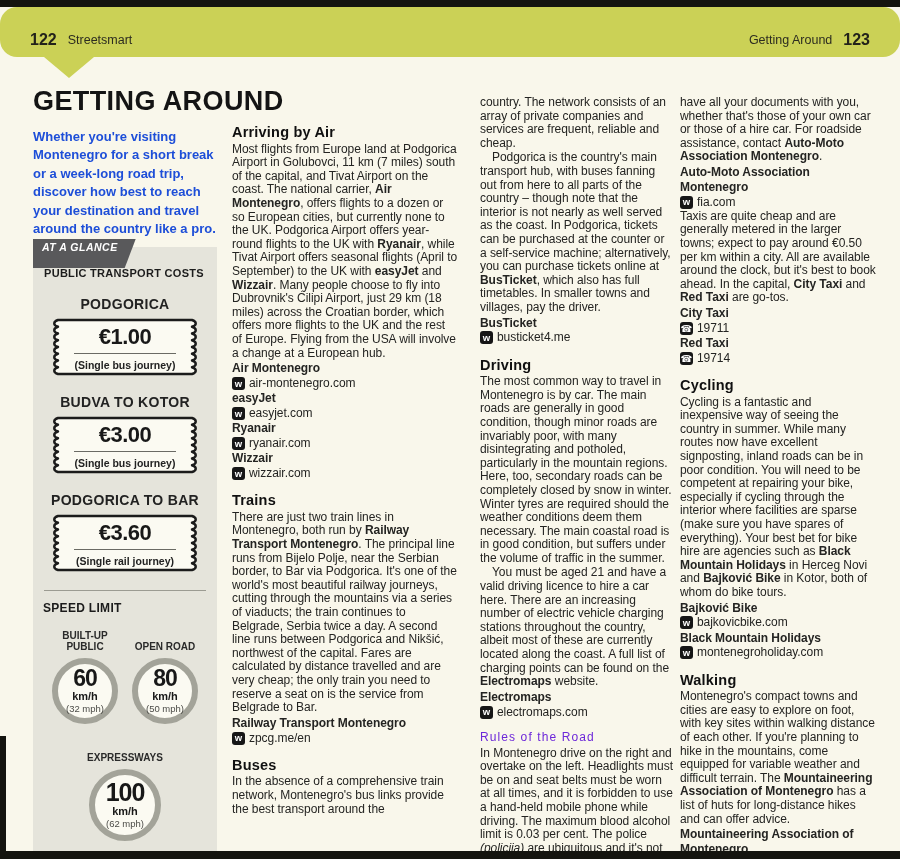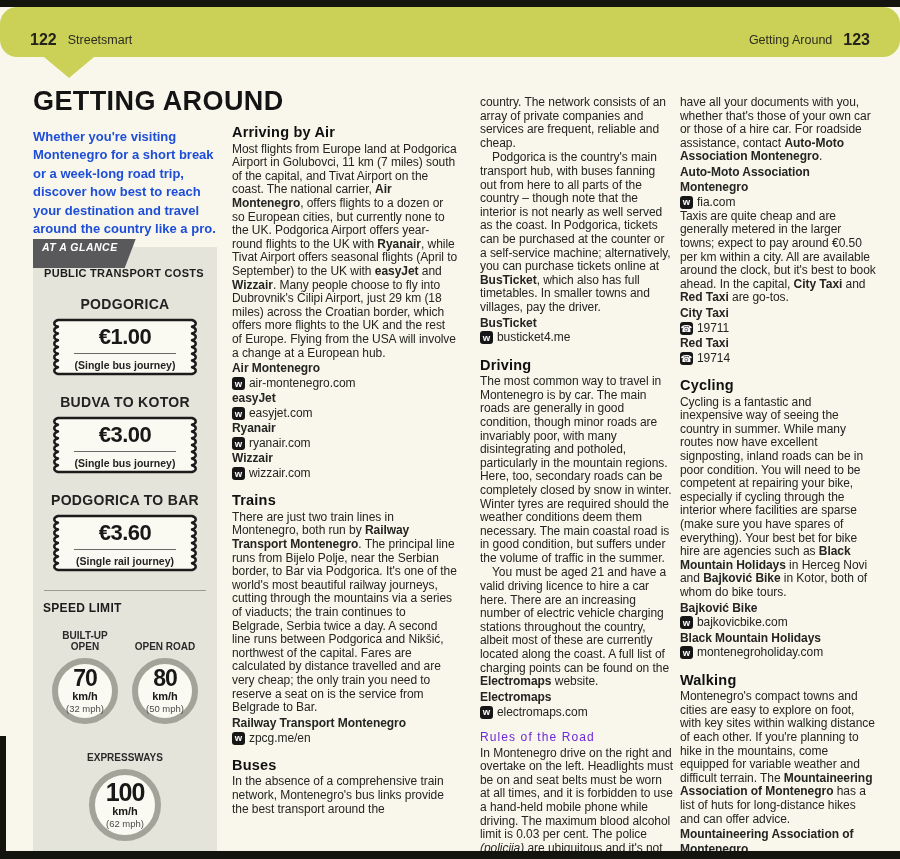--- a/index.html
+++ b/index.html
@@ -136,23 +136,23 @@
         <div class="ticket-line"></div>
         <div class="ticket-note">(Single rail journey)</div>
       </div>
     </div>
 
     <div class="speed-div"></div>
     <div class="speed-title">SPEED LIMIT</div>
 
     <div class="speed-row">
       <div class="speed-item">
-        <div class="speed-label">BUILT-UP OPEN</div>
+        <div class="speed-label">BUILT-UP PUBLIC</div>
         <div class="speed-circle">
-          <div class="speed-num">70</div>
+          <div class="speed-num">60</div>
           <div class="speed-unit">km/h</div>
           <div class="speed-mph">(32 mph)</div>
         </div>
       </div>
       <div class="speed-item">
         <div class="speed-label">OPEN ROAD</div>
         <div class="speed-circle">
           <div class="speed-num">80</div>
           <div class="speed-unit">km/h</div>
           <div class="speed-mph">(50 mph)</div>

